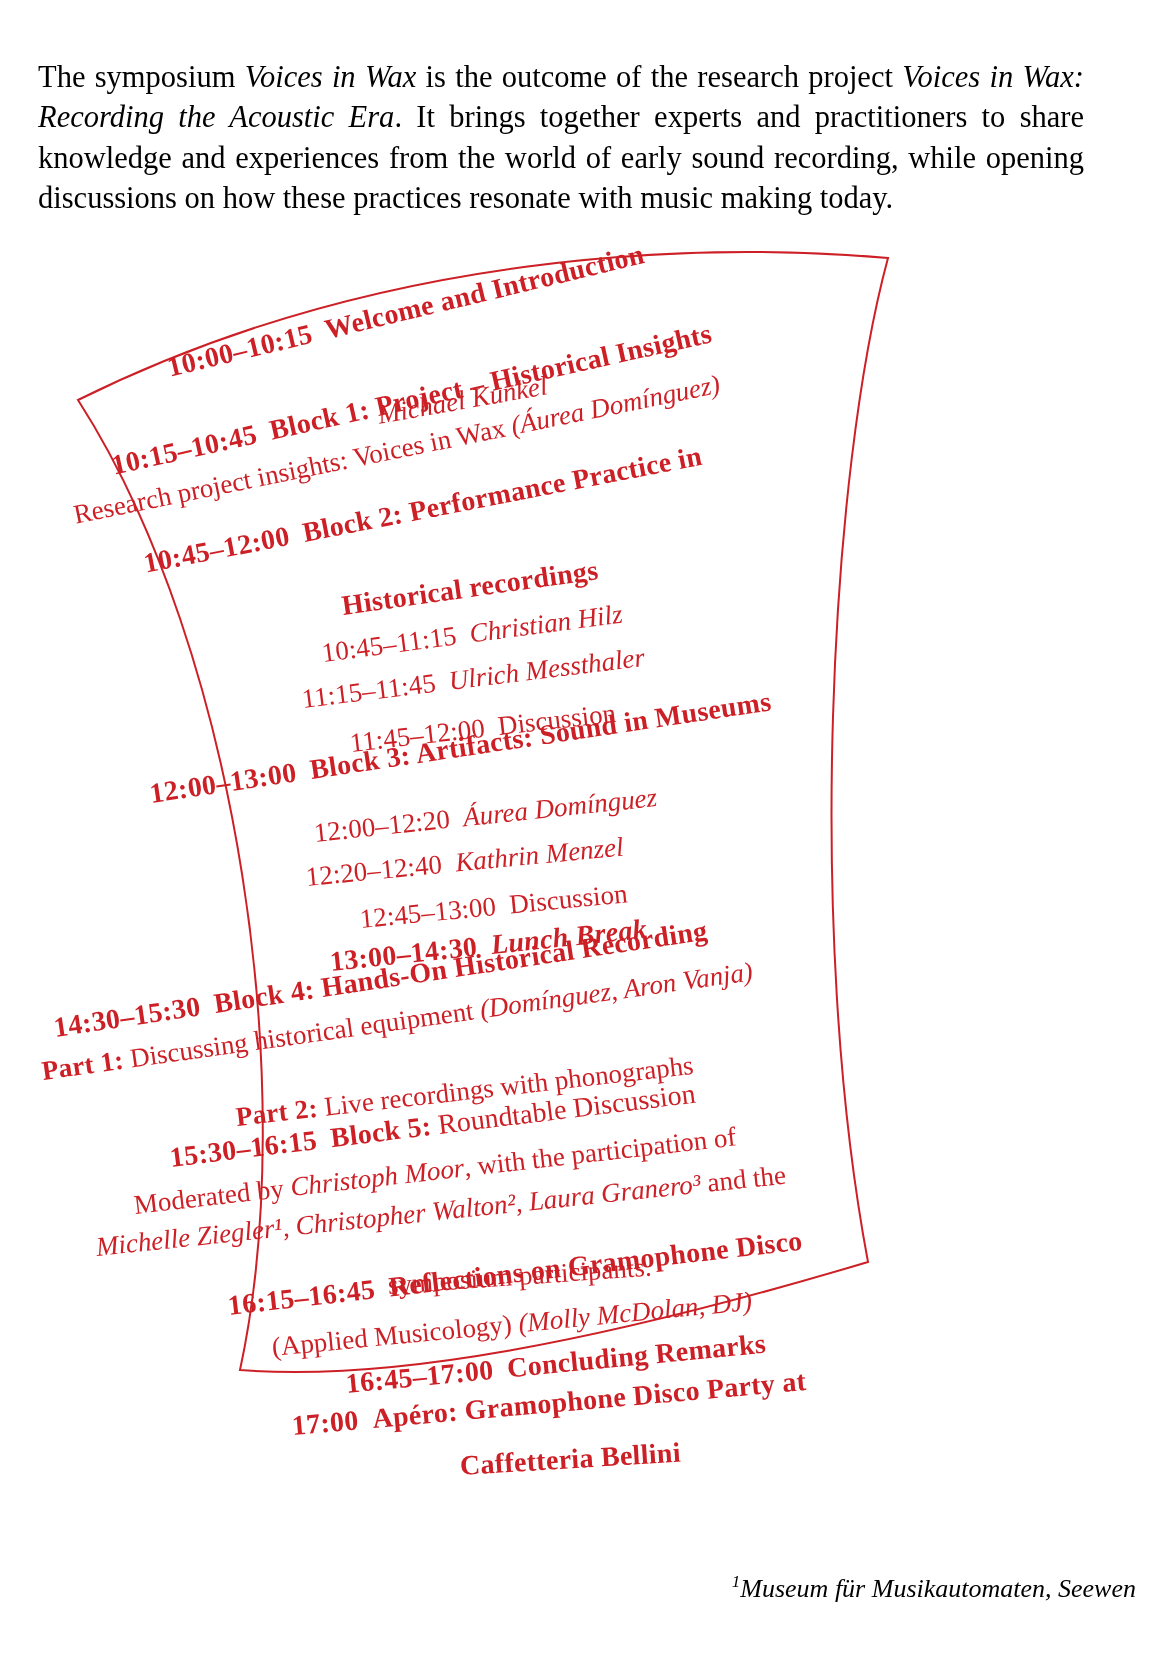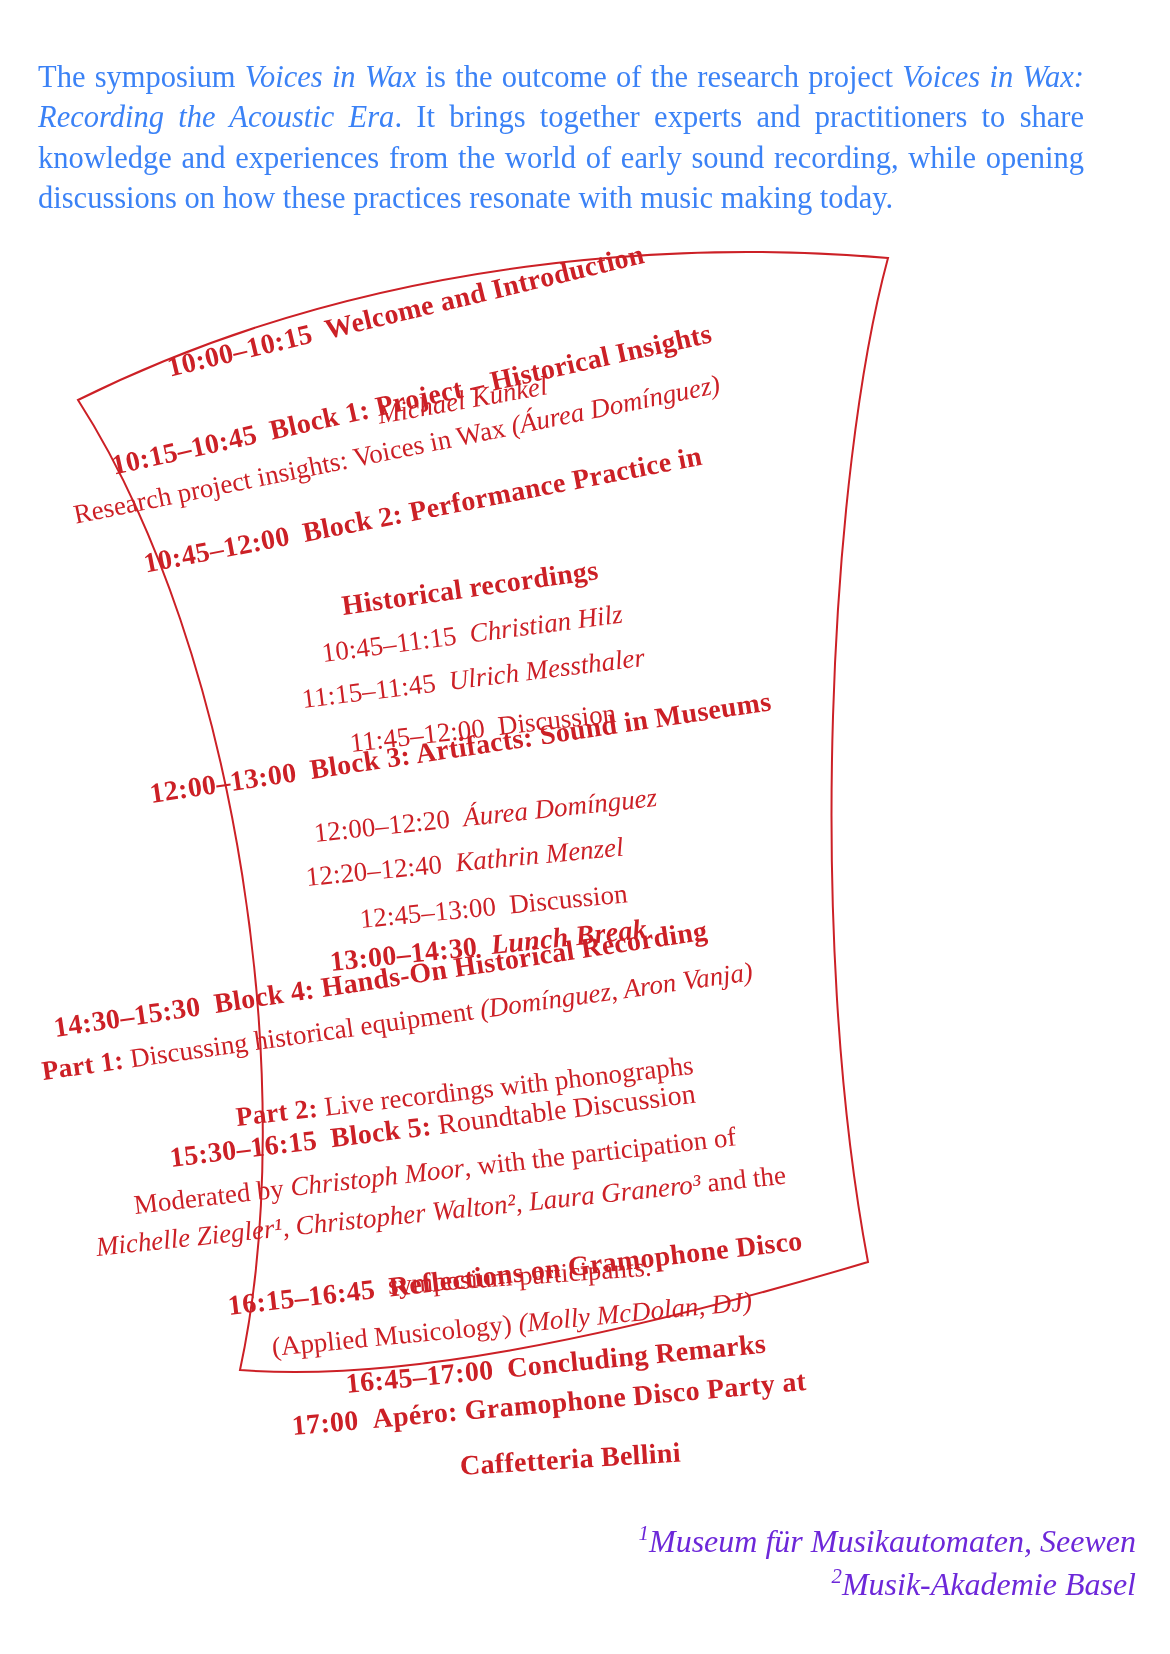--- a/index.html
+++ b/index.html
@@ -18,21 +18,21 @@
 
   
   #intro {
     position: absolute;
     left: 38px;
     top: 26px;
     width: 1046px;
     font-size: 30.5px;
     line-height: 1.33;
     text-align: justify;
-    color: #3b82f6;
+    color: #000000;
   }
   #intro .it { font-style: italic; }
 
   
   #programme-wrap {
     position: absolute;
     left: 0;
     top: 232px;
     width: 1170px;
     height: 1170px;
@@ -64,23 +64,23 @@
   }
   .prow .i { font-style: italic; }
 
   
   #footnotes {
     position: absolute;
     right: 34px;
     bottom: 48px;
     text-align: right;
     font-style: italic;
-    font-size: 32px;
+    font-size: 26px;
     line-height: 1.34;
-    color: #6d28d9;
+    color: #000000;
   }
   #footnotes div sup { font-style: italic; font-size: 0.65em; vertical-align: super; }
 </style>
 </head>
 <body>
 
 <p id="intro"><span>The symposium </span><span class="it">Voices in Wax</span><span> is the outcome of the research project </span><span class="it">Voices in Wax: Recording the Acoustic Era</span><span>. It brings together experts and practitioners to share knowledge and experiences from the world of early sound recording, while opening discussions on how these practices resonate with music making today.</span></p>
 
 <div id="programme-wrap">
 
@@ -192,14 +192,13 @@
 
     <div class="prow" style="left:400px; top:1180px; transform:rotate(-3.5deg); font-size:28px;">
       <span class="b">Caffetteria Bellini</span>
     </div>
 
   </div>
 </div>
 
 <div id="footnotes">
   <div><sup>1</sup><span>Museum für Musikautomaten, Seewen</span></div>
-  <div><sup>2</sup><span>Musik-Akademie Basel</span></div>
 </div>
 
 </body></html>

